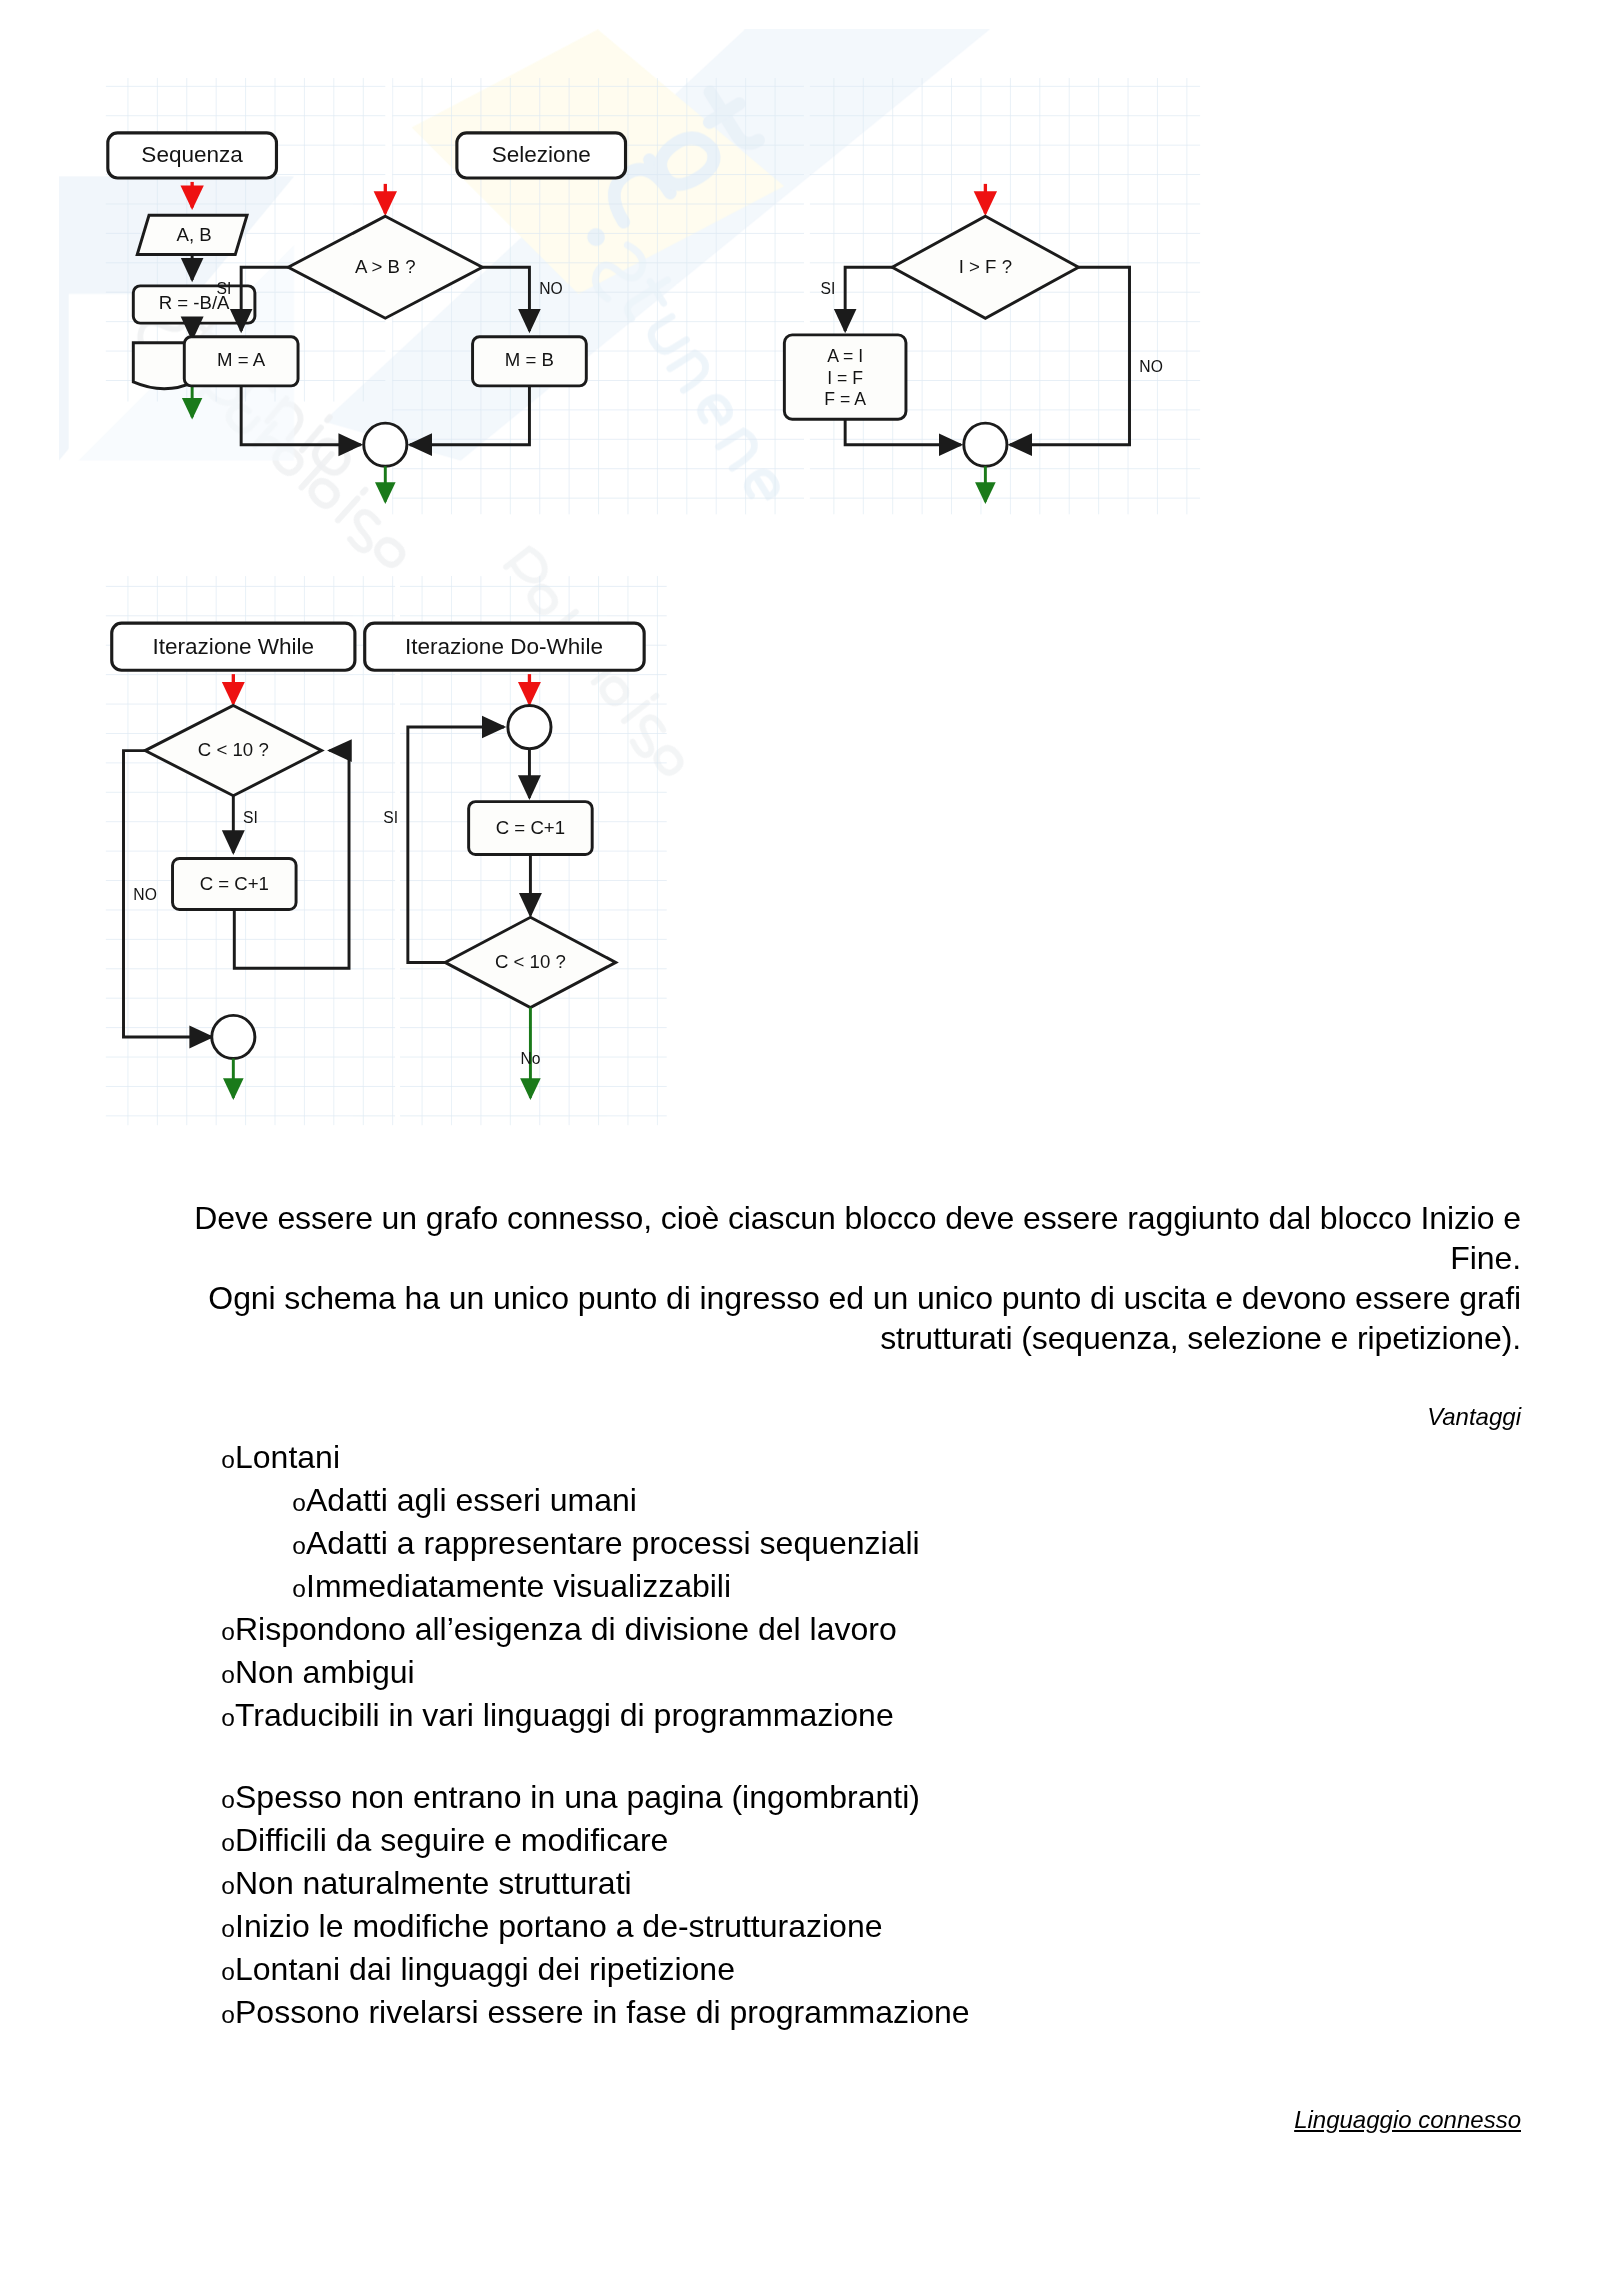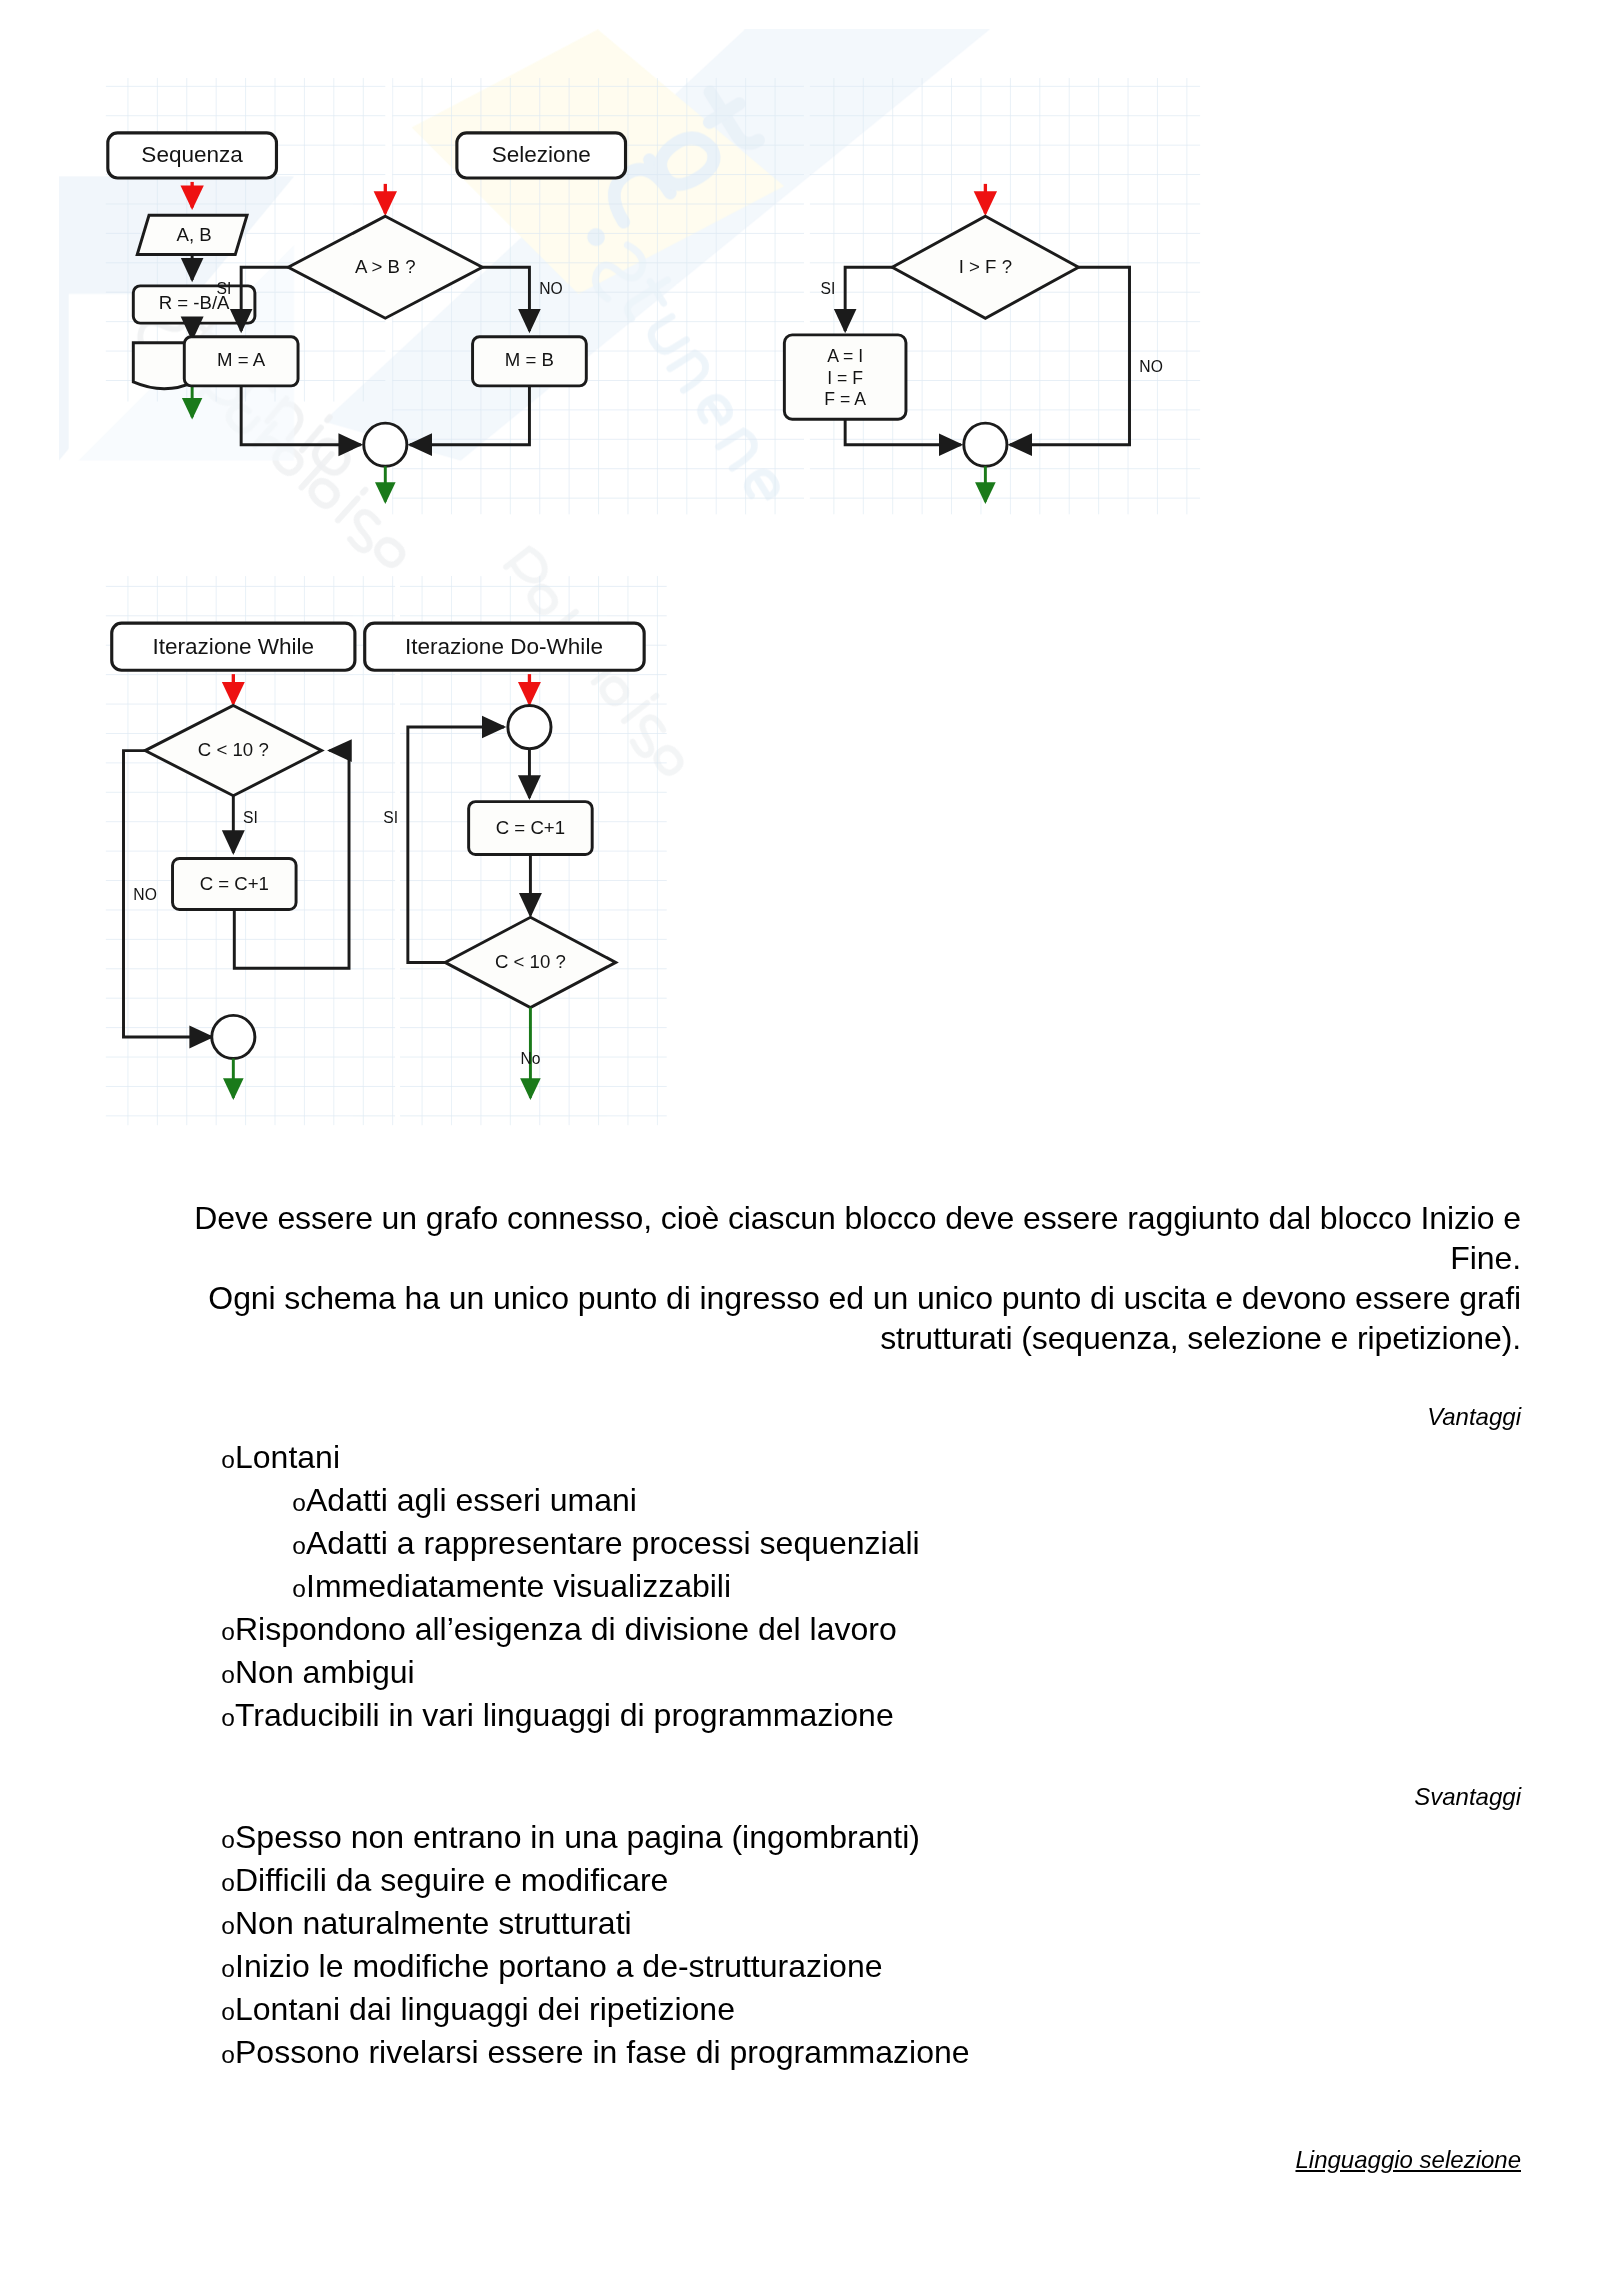--- a/index.html
+++ b/index.html
@@ -315,21 +315,20 @@
         <span class="txt">Non ambigui</span>
       </li>
       <li class="item lvl1">
         <span class="bullet">o</span>
         <span class="txt">Traducibili in vari linguaggi di programmazione</span>
       </li>
     </ul>
 
     <div class="gap-md"></div>
 
-    <div class="sec-head">Svantaggi</div>
 
     <ul class="lvl">
       <li class="item lvl1">
         <span class="bullet">o</span>
         <span class="txt">Spesso non entrano in una pagina (ingombranti)</span>
       </li>
       <li class="item lvl1">
         <span class="bullet">o</span>
         <span class="txt">Difficili da seguire e modificare</span>
       </li>
@@ -347,17 +346,17 @@
       </li>
       <li class="item lvl1">
         <span class="bullet">o</span>
         <span class="txt">Possono rivelarsi essere in fase di programmazione</span>
       </li>
     </ul>
 
     <div class="gap-md"></div>
     <div class="gap-sm"></div>
 
-    <div class="sec-head underline">Linguaggio selezione</div>
+    <div class="sec-head underline">Linguaggio connesso</div>
 
   </div>
 </div>
 
 
 </body></html>

